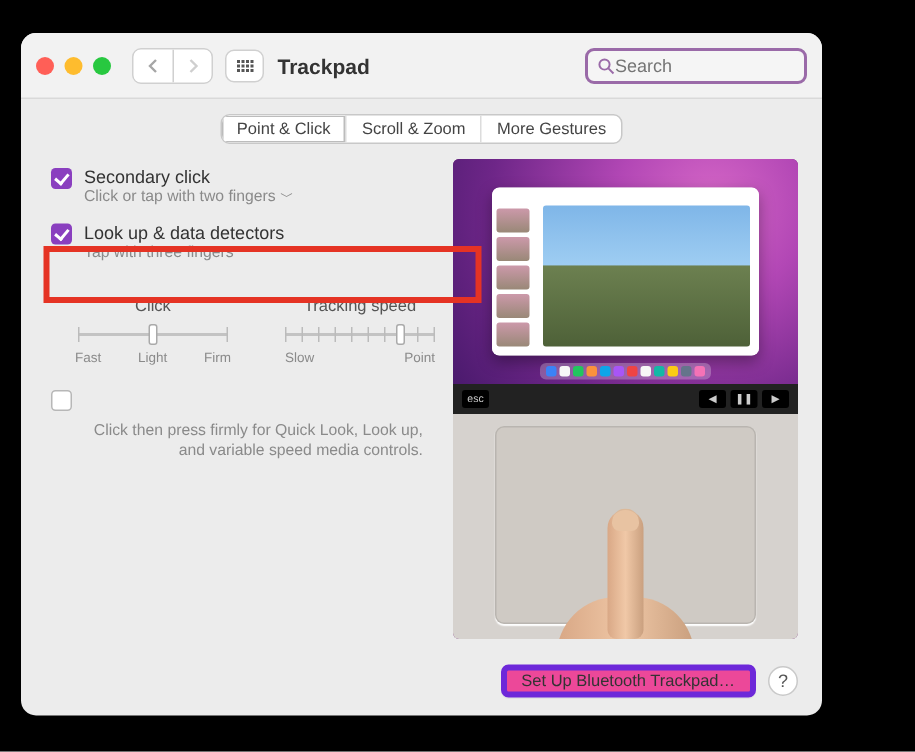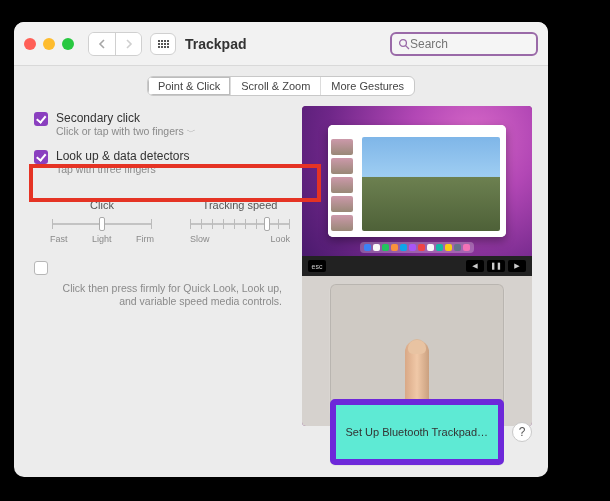--- a/index.html
+++ b/index.html
@@ -108,21 +108,21 @@
     content:""; position:absolute; left:50%; bottom:72px; transform:translateX(-50%);
     width:18px; height:14px; background:#e8c3a2; border-radius:9px 9px 5px 5px; border-top:1px solid rgba(0,0,0,.05);
   }
   .hand {
     position:absolute; left:50%; bottom:-28px; transform:translateX(-50%);
     width:92px; height:56px; background:linear-gradient(90deg,#d8a785,#efc7a6 50%,#c99f7e);
     border-radius:40px 40px 0 0;
   }
   
   .bottom { position:absolute; right:16px; bottom:12px; display:flex; gap:8px; align-items:center; }
-  .btn { background:#5eead4; border:6px solid #6d28d9; border-radius:5px; padding:21px 10px; font-size:11px; color:#333; box-shadow:0 1px 0 rgba(0,0,0,.04); }
+  .btn { background:#ec4899; border:4px solid #6d28d9; border-radius:5px; padding:1px 10px; font-size:11px; color:#333; box-shadow:0 1px 0 rgba(0,0,0,.04); }
   .help { width:20px; height:20px; border-radius:50%; background:#fff; border:1px solid #c9c9c9; display:flex; align-items:center; justify-content:center; font-size:12px; color:#555; }
 </style>
 </head>
 <body>
 
 <div class="window">
 
   <div class="toolbar">
     <div class="traffic">
       <div class="dot r"></div>
@@ -225,21 +225,21 @@
               <div class="tick" style="left:44%"></div>
               <div class="tick" style="left:55%"></div>
             <div class="tick" style="left:66%"></div>
               <div class="tick" style="left:77%"></div>
               <div class="tick" style="left:88%"></div>
             <div class="tick" style="right:0"></div>
             <div class="thumb" style="left:74px"></div>
           </div>
           <div class="sublabels two">
             <span>Slow</span>
-            <span>Look</span>
+            <span>Point</span>
           </div>
         </div>
       </div>
 
       <div class="opt" style="padding-top:2px">
         <div class="chk off"></div>
       </div>
       <div class="hint">Click then press firmly for Quick Look, Look up, and variable speed media controls.</div>
 
     </div>

